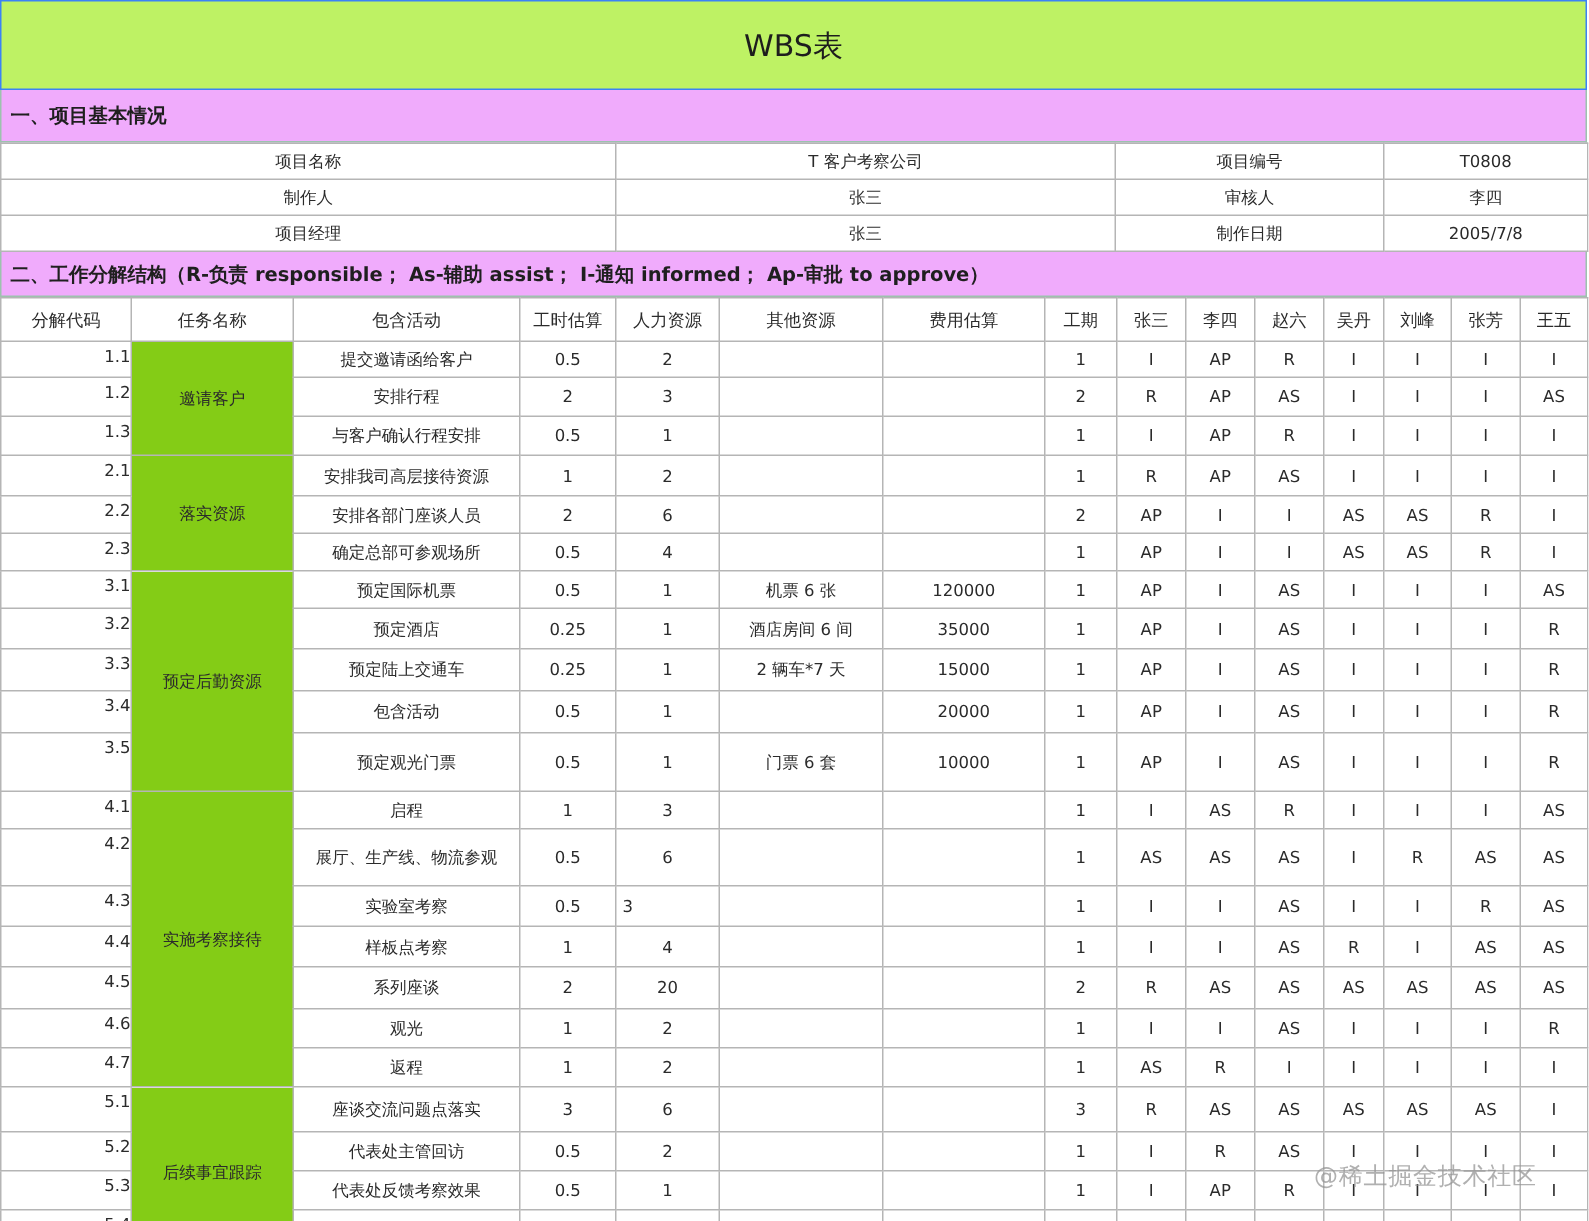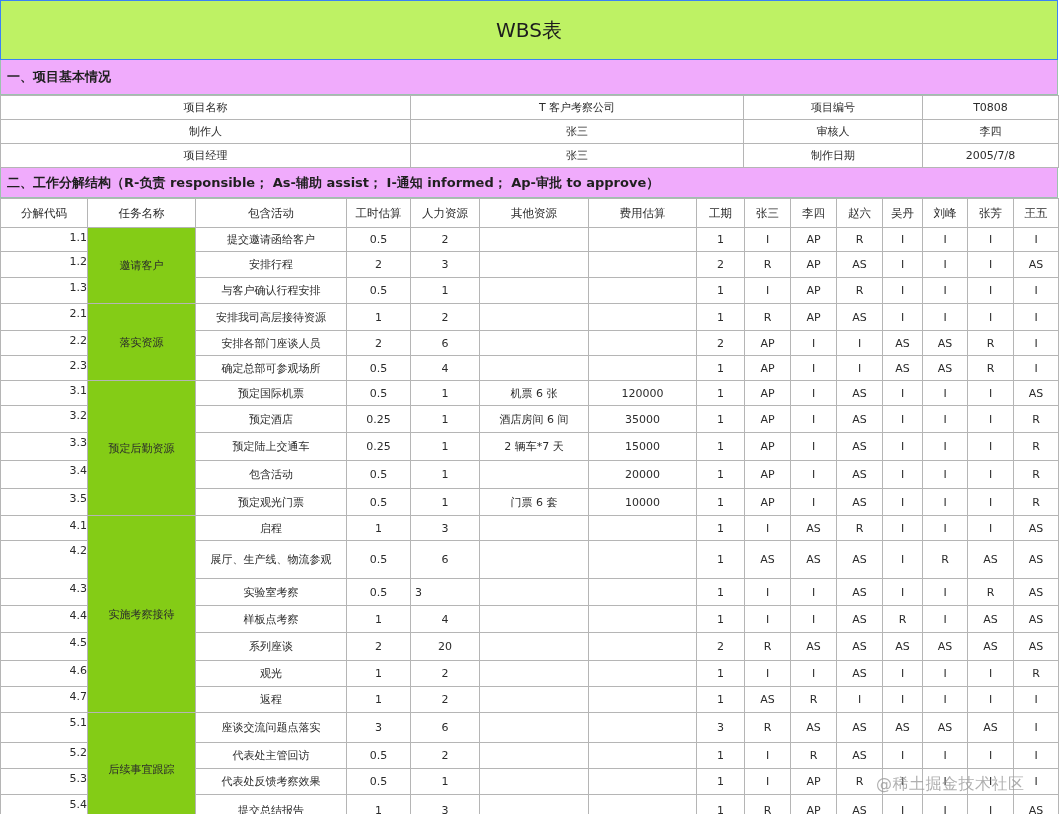--- a/index.html
+++ b/index.html
@@ -258,21 +258,21 @@
           <td>20000</td>
           <td>1</td>
           <td>AP</td>
           <td>I</td>
           <td>AS</td>
           <td>I</td>
           <td>I</td>
           <td>I</td>
           <td>R</td>
         </tr>
-        <tr style="height: 27px;">
+        <tr style="height: 39px;">
           <td class="code">3.5</td>
           <td>预定观光门票</td>
           <td>0.5</td>
           <td>1</td>
           <td>门票 6 套</td>
           <td>10000</td>
           <td>1</td>
           <td>AP</td>
           <td>I</td>
           <td>AS</td>

